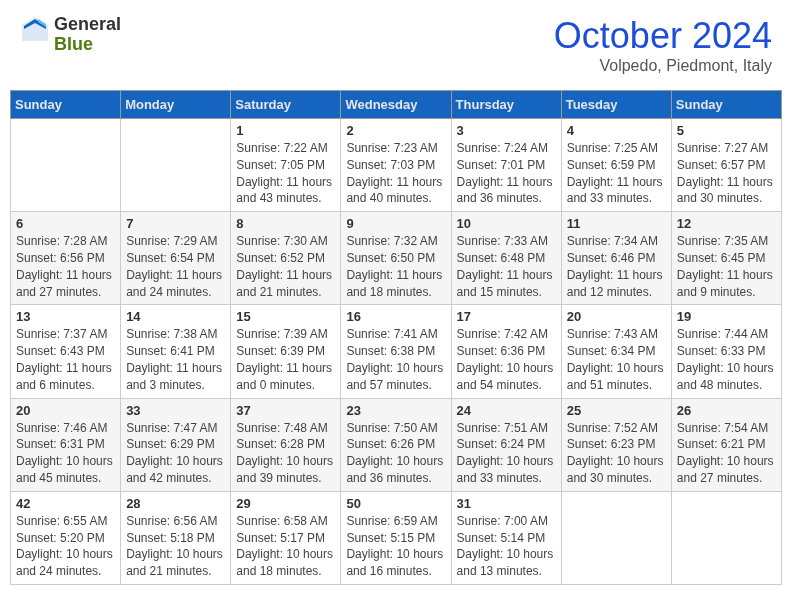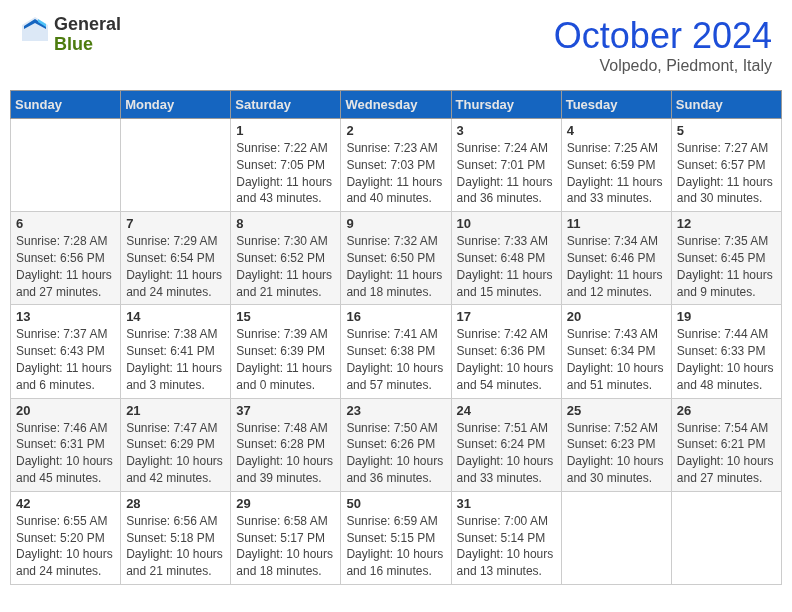--- a/index.html
+++ b/index.html
@@ -212,21 +212,21 @@
           <span class="day-number">19</span>
           <div class="day-info">Sunrise: 7:44 AM<br>Sunset: 6:33 PM<br>Daylight: 10 hours and 48 minutes.</div>
         </td>
       </tr>
       <tr>
         <td>
           <span class="day-number">20</span>
           <div class="day-info">Sunrise: 7:46 AM<br>Sunset: 6:31 PM<br>Daylight: 10 hours and 45 minutes.</div>
         </td>
         <td>
-          <span class="day-number">21</span>
+          <span class="day-number">33</span>
           <div class="day-info">Sunrise: 7:47 AM<br>Sunset: 6:29 PM<br>Daylight: 10 hours and 42 minutes.</div>
         </td>
         <td>
           <span class="day-number">37</span>
           <div class="day-info">Sunrise: 7:48 AM<br>Sunset: 6:28 PM<br>Daylight: 10 hours and 39 minutes.</div>
         </td>
         <td>
           <span class="day-number">23</span>
           <div class="day-info">Sunrise: 7:50 AM<br>Sunset: 6:26 PM<br>Daylight: 10 hours and 36 minutes.</div>
         </td>

